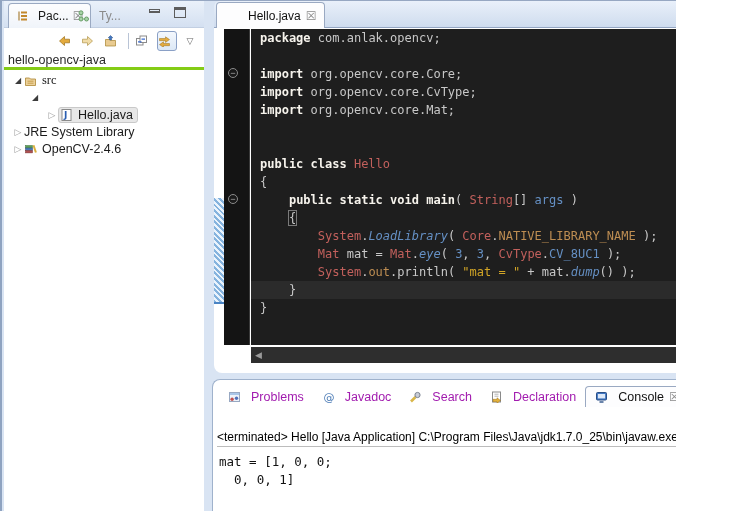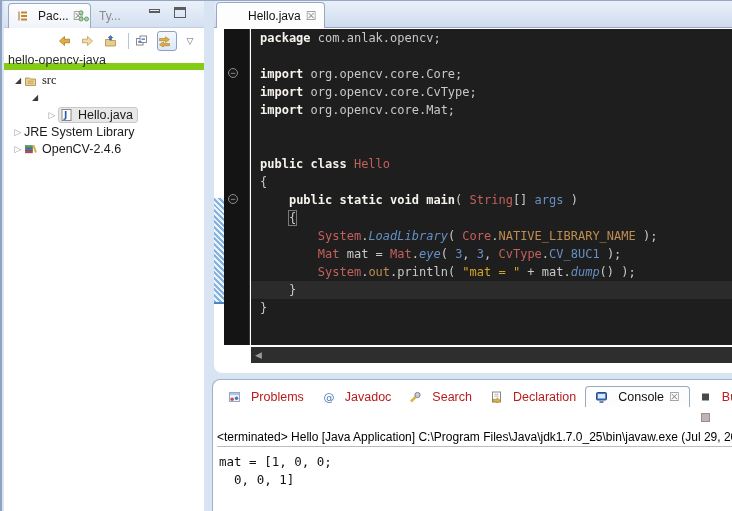--- a/index.html
+++ b/index.html
@@ -2,21 +2,21 @@
 <html style="--kw: #f6f3ec; --def: #c8c8c8; --cls: #c2605c; --mth: #6590c4; --fld: #bd8d52; --str: #d2a526; --num: #6590c4; --edbg: #1e1e1e; --hl: #2b2b2b;"><head>
 <meta charset="utf-8">
 <style>
   :root{
     --kw:#f6f3ec; --def:#c8c8c8; --cls:#c2605c; --mth:#6590c4; --fld:#bd8d52;
     --str:#d2a526; --num:#6590c4; --edbg:#1e1e1e; --gutbg:#141414; --hl:#2b2b2b;
     --winbg:#d9e4f3; --tabline:#93a5c2;
   }
   *{box-sizing:border-box;margin:0;padding:0}
   body{font-family:"Liberation Sans","DejaVu Sans",sans-serif;background:#fff}
-  #window{position:relative;width:732px;height:511px;background:var(--winbg);overflow:hidden;
+  #window{position:relative;width:676px;height:511px;background:var(--winbg);overflow:hidden;
     border-top:1px solid #96a7c2;border-left:2px solid #8fa3c0}
   .panel{position:absolute;background:#fff}
 
   
   #pkg{left:2px;top:0;width:200px;height:511px}
   #pkg-header{position:absolute;left:0;top:0;width:100%;height:27px;
     background:linear-gradient(#eaf1fa,#d4e0f1);border-bottom:1px solid #c2cfe2}
   .vtab{position:absolute;top:2px;height:25px;display:flex;align-items:center;gap:4px;
     padding:0 7px;font-size:12px;color:#8a8a8a;cursor:default}
   .vtab.active{background:linear-gradient(#fdfdfe,#f0f4fa);border:1px solid #9aa9c2;border-bottom:none;
@@ -24,21 +24,21 @@
   .closeg{color:#8a8a8a;font-size:12px;line-height:1}
   .winbtn{display:inline-block}
   #min-btn{position:absolute;right:44px;top:8px;width:11px;height:4px;border:1px solid #5c5c5c;border-bottom:2px solid #5c5c5c}
   #max-btn{position:absolute;right:18px;top:6px;width:12px;height:11px;border:1px solid #5c5c5c;border-top:3px solid #5c5c5c}
   #pkg-toolbar{position:absolute;right:4px;top:29px;height:22px;display:flex;align-items:center;gap:3px}
   .tbtn{width:20px;height:20px;display:flex;align-items:center;justify-content:center;border-radius:3px}
   .tbtn.pressed{border:1px solid #8aa0c6;background:linear-gradient(#f4f8fd,#dce8f6)}
   .tsep{width:1px;height:16px;background:#b9c4d6;margin:0 2px}
   .vmenu{font-size:9px;color:#666;padding:0 2px}
   #proj-label{position:absolute;left:0;top:52px;width:100%;height:17px;font-size:12.5px;color:#2a2a2a;
-    padding-left:4px;border-bottom:7px solid #84cc16;background:#fff}
+    padding-left:4px;border-bottom:3px solid #84cc16;background:#fff}
   #tree{position:absolute;left:0;top:71px;width:100%}
   .trow{position:relative;height:17px;display:flex;align-items:center;font-size:12.5px;color:#1a1a1a;white-space:nowrap;overflow:hidden}
   .twist{width:12px;text-align:center;flex:0 0 12px}
   .twist.open{font-size:8px;color:#3c3c3c}
   .twist.closed{font-size:9px;color:#9a9a9a}
   .ticon{flex:0 0 14px;height:12px;margin-right:4px;display:flex;align-items:center}
   .tsel{background:#e7e7e7;border:1px solid #c9c9c9;border-radius:3px;display:flex;align-items:center;
     padding:0 4px 0 1px;height:16px}
   .tsuffix{color:#8d8da5;margin-left:6px}
 
@@ -67,21 +67,21 @@
   .str{color:var(--str)}
   .num{color:var(--num)}
   .brk{color:var(--def);outline:1px solid #7a7a7a}
   #hscroll{position:absolute;left:37px;top:319px;right:0;height:16px;background:#2e2e2e;display:flex;align-items:center}
   #hscroll .arr{color:#9a9a9a;font-size:9px;padding-left:4px}
 
   
   #console{left:210px;top:378px;width:522px;height:133px;background:#fff;
     border-top:1px solid #9fb2cc;border-left:1px solid #9fb2cc;border-radius:8px 0 0 0}
   #con-tabbar{position:absolute;left:6px;top:3px;right:0;height:24px;display:flex;align-items:flex-end;overflow:hidden}
-  .ctab{display:flex;align-items:center;gap:5px;padding:3px 9px;font-size:12.5px;color:#b91c1c;white-space:nowrap}
+  .ctab{display:flex;align-items:center;gap:5px;padding:3px 9px;font-size:12.5px;color:#a21caf;white-space:nowrap}
   .ctab.active{background:#fdfdfe;border:1px solid #9aa9c2;border-bottom:none;border-radius:4px 4px 0 0;color:#111}
   #con-mini-icon{position:absolute;right:24px;top:33px;width:9px;height:9px;background:#c2b3b3;border:1px solid #9a8f8f}
   #con-status{position:absolute;left:4px;top:50px;right:0;height:17px;font-size:12px;color:#000;white-space:nowrap;overflow:hidden;
     border-bottom:1px solid #bcbcbc;padding-bottom:2px}
   #con-out{position:absolute;left:6px;top:73px;font-family:"DejaVu Sans Mono","Liberation Mono",monospace;
     font-size:12.5px;line-height:18px;color:#111;white-space:pre}
 </style>
 </head>
 <body>
 

